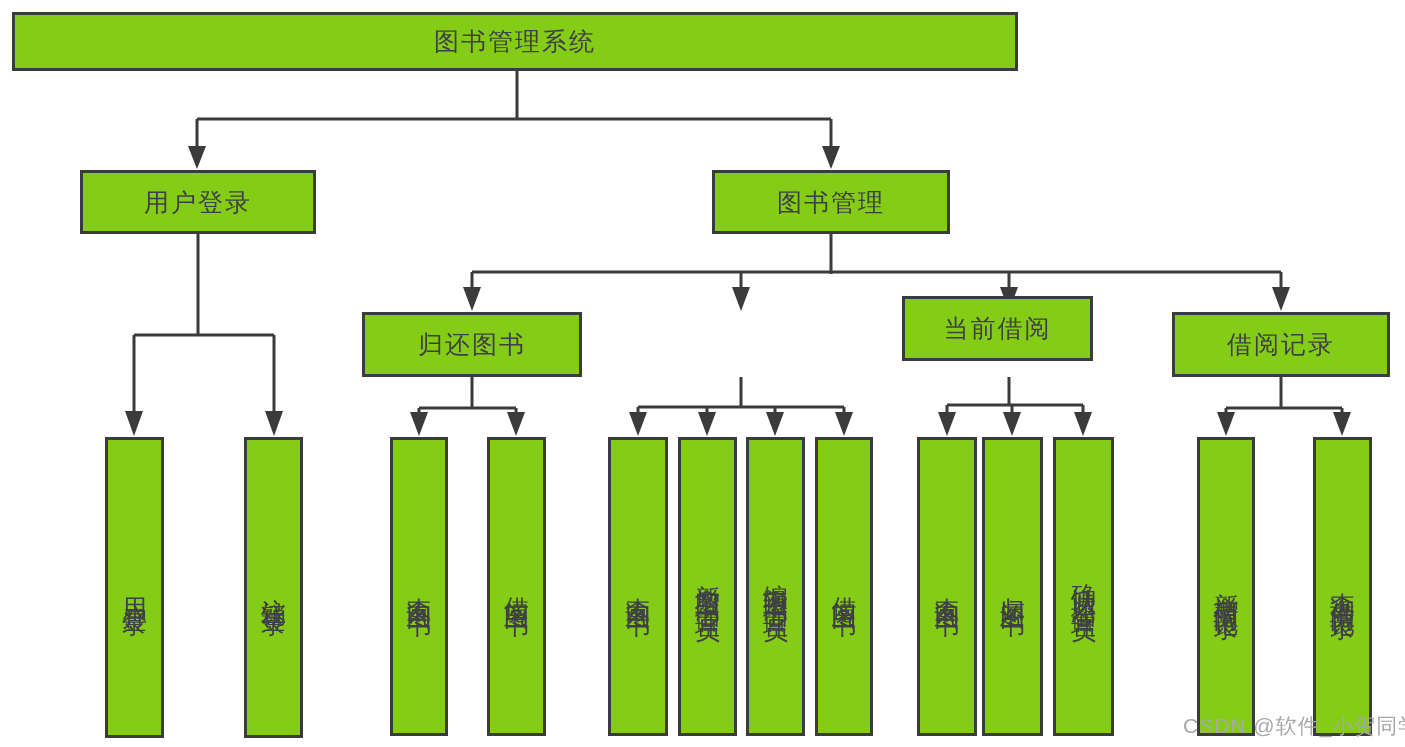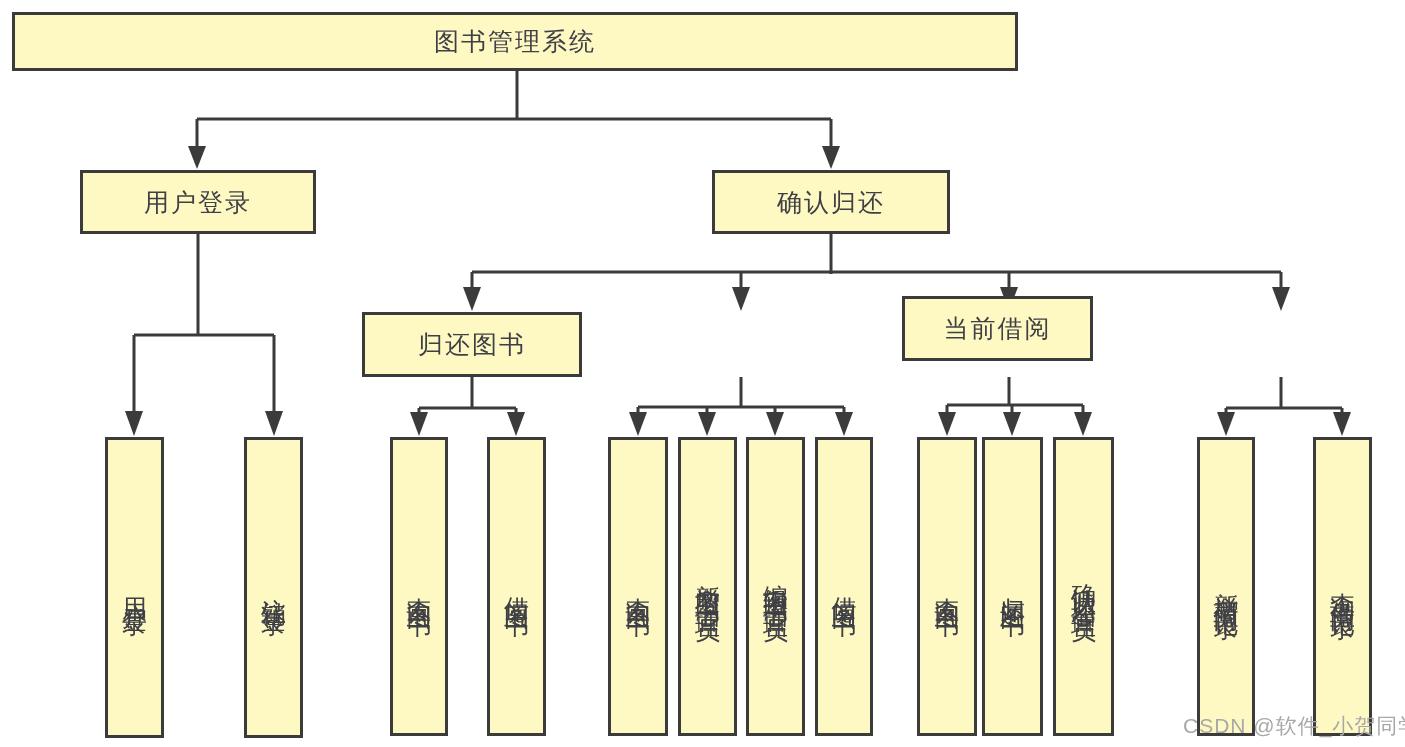--- a/index.html
+++ b/index.html
@@ -22,21 +22,21 @@
   }
   .connectors{
     position:absolute;
     left:0;top:0;
     width:1405px;height:747px;
     color:var(--line);
   }
   .node{
     position:absolute;
     box-sizing:border-box;
-    background:#fef9c3;
+    background:#84cc16;
     border:3px solid var(--line);
     display:flex;
     align-items:center;
     justify-content:center;
     color:var(--text);
     font-size:25px;
     line-height:1;
     letter-spacing:2px;
     white-space:nowrap;
   }
@@ -96,28 +96,31 @@
   </svg>
 
   <div class="node" style="left:12px;top:12px;width:1006px;height:59px">
     <span class="lbl">图书管理系统</span>
   </div>
 
   <div class="node" style="left:80px;top:170px;width:236px;height:64px">
     <span class="lbl">用户登录</span>
   </div>
   <div class="node" style="left:712px;top:170px;width:238px;height:64px">
-    <span class="lbl">确认归还</span>
+    <span class="lbl">图书管理</span>
   </div>
 
   <div class="node" style="left:362px;top:312px;width:220px;height:65px">
     <span class="lbl">归还图书</span>
   </div>
   <div class="node" style="left:902px;top:296px;width:191px;height:65px">
     <span class="lbl">当前借阅</span>
+  </div>
+  <div class="node" style="left:1172px;top:312px;width:218px;height:65px">
+    <span class="lbl">借阅记录</span>
   </div>
 
   <div class="node vert" style="left:105px;top:437px;width:59px;height:301px">
     <span class="lbl">用户登录</span>
   </div>
   <div class="node vert" style="left:244px;top:437px;width:59px;height:301px">
     <span class="lbl">注销登录</span>
   </div>
 
   <div class="node vert" style="left:390px;top:437px;width:58px;height:299px">

